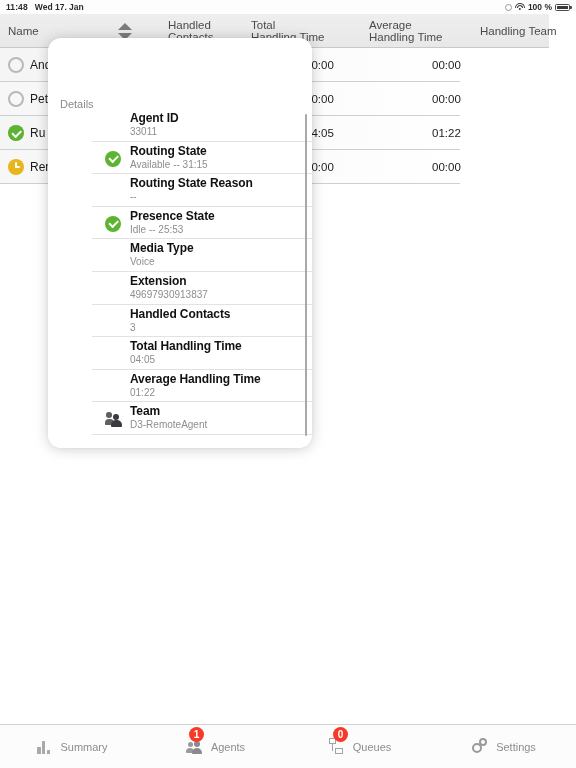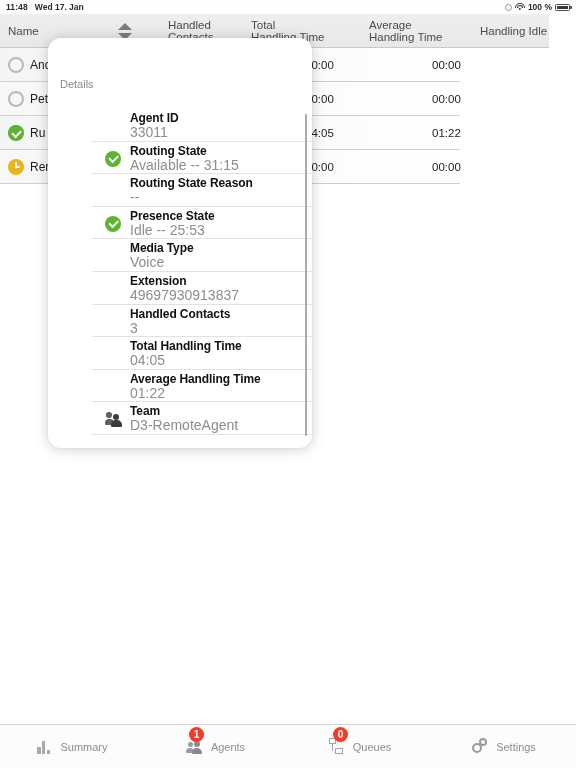--- a/index.html
+++ b/index.html
@@ -65,30 +65,30 @@
   .state-ico.busy::after{ content:""; position:absolute; left:7.2px; top:3.4px; width:1.6px; height:5.4px; background:#fff; border-radius:1px;}
   .state-ico.busy::before{ content:""; position:absolute; left:7.2px; top:7.4px; width:4.6px; height:1.6px; background:#fff; border-radius:1px;}
   .rname{ position:absolute; left:30px; top:0; height:34px; display:flex; align-items:center;
           font-size:12px; color:#1c1c1e; white-space:nowrap; }
 
   
   .pop-shadow{ position:absolute; left:48px; top:38px; width:264px; height:410px;
                border-radius:13px; box-shadow:0 1px 14px rgba(0,0,0,.20), 0 0 1px rgba(0,0,0,.18); }
   .popover{ position:absolute; left:48px; top:38px; width:264px; height:410px;
             background:#ffffff; border-radius:13px; overflow:hidden; }
-  .pop-title{ position:absolute; left:12px; top:40px; font-size:11px; color:#8a8a8e; }
+  .pop-title{ position:absolute; left:12px; top:60px; font-size:11px; color:#8a8a8e; }
   .pop-list{ position:absolute; left:0; top:71px; width:264px;padding-left:44px; }
   .pitem{ position:relative; height:32.6px; border-bottom:1px solid #e2e2e4; }
   .pitem .pico{ position:absolute; left:13px; top:9px; width:16px; height:16px; }
   .pitem .check{ width:16px; height:16px; border-radius:50%; background:#5cb430; position:relative; }
   .pitem .check::after{ content:""; position:absolute; left:4px; top:4.5px; width:7px; height:3.5px;
         border-left:2px solid #fff; border-bottom:2px solid #fff; transform:rotate(-45deg); }
   .pitem .ptxt{ position:absolute; left:38px; top:2px; right:16px; }
   .pitem .pk{ font-size:12px; font-weight:bold; color:#111114; line-height:14px; letter-spacing:-.1px;}
-  .pitem .pv{ font-size:14px; color:#8d8d92; line-height:12px; margin-top:1px; }
+  .pitem .pv{ font-size:10px; color:#8d8d92; line-height:12px; margin-top:1px; }
   .team-ico{ position:relative; width:16px; height:16px; }
   .team-ico .h1{ position:absolute; left:1px; top:1px; width:5.5px; height:5.5px; border-radius:50%; background:#5f5f63;}
   .team-ico .h2{ position:absolute; left:7.5px; top:2.6px; width:6.5px; height:6.5px; border-radius:50%; background:#3b3b3f;}
   .team-ico .b1{ position:absolute; left:-.5px; top:7.5px; width:9px; height:6px; border-radius:4px 4px 1px 1px; background:#5f5f63;}
   .team-ico .b2{ position:absolute; left:5.5px; top:9px; width:11px; height:6.5px; border-radius:5px 5px 1px 1px; background:#3b3b3f;}
   .pop-scroll{ position:absolute; right:5px; top:76px; width:2.5px; height:322px; background:#9a9a9e; border-radius:2px; opacity:.85; }
 
   
   .tabbar{ position:absolute; left:0; bottom:0; width:576px; height:44px;
            background:#fcfcfc; border-top:1px solid #d2d2d4; display:flex; }
@@ -157,21 +157,21 @@
         </div>
         <div class="th" style="left: 251px; width: 100px;">
           <span class="lbl" style="white-space: pre-line;">Total
 Handling Time</span>
         </div>
         <div class="th" style="left: 369px; width: 100px;">
           <span class="lbl" style="white-space: pre-line;">Average
 Handling Time</span>
         </div>
         <div class="th" style="left: 480px; width: 96px;">
-          <span class="lbl" style="white-space: pre-line;">Handling Idle</span>
+          <span class="lbl" style="white-space: pre-line;">Handling Team</span>
         </div>
       </div>
     <div class="tbody" id="tbody">
         <div class="trow">
           <div class="state-ico off"></div>
           <div class="rname">And</div>
           <div class="cell" style="left: 305px;">00:00</div>
           <div class="cell" style="left: 432px;">00:00</div>
         </div>
         <div class="trow">

